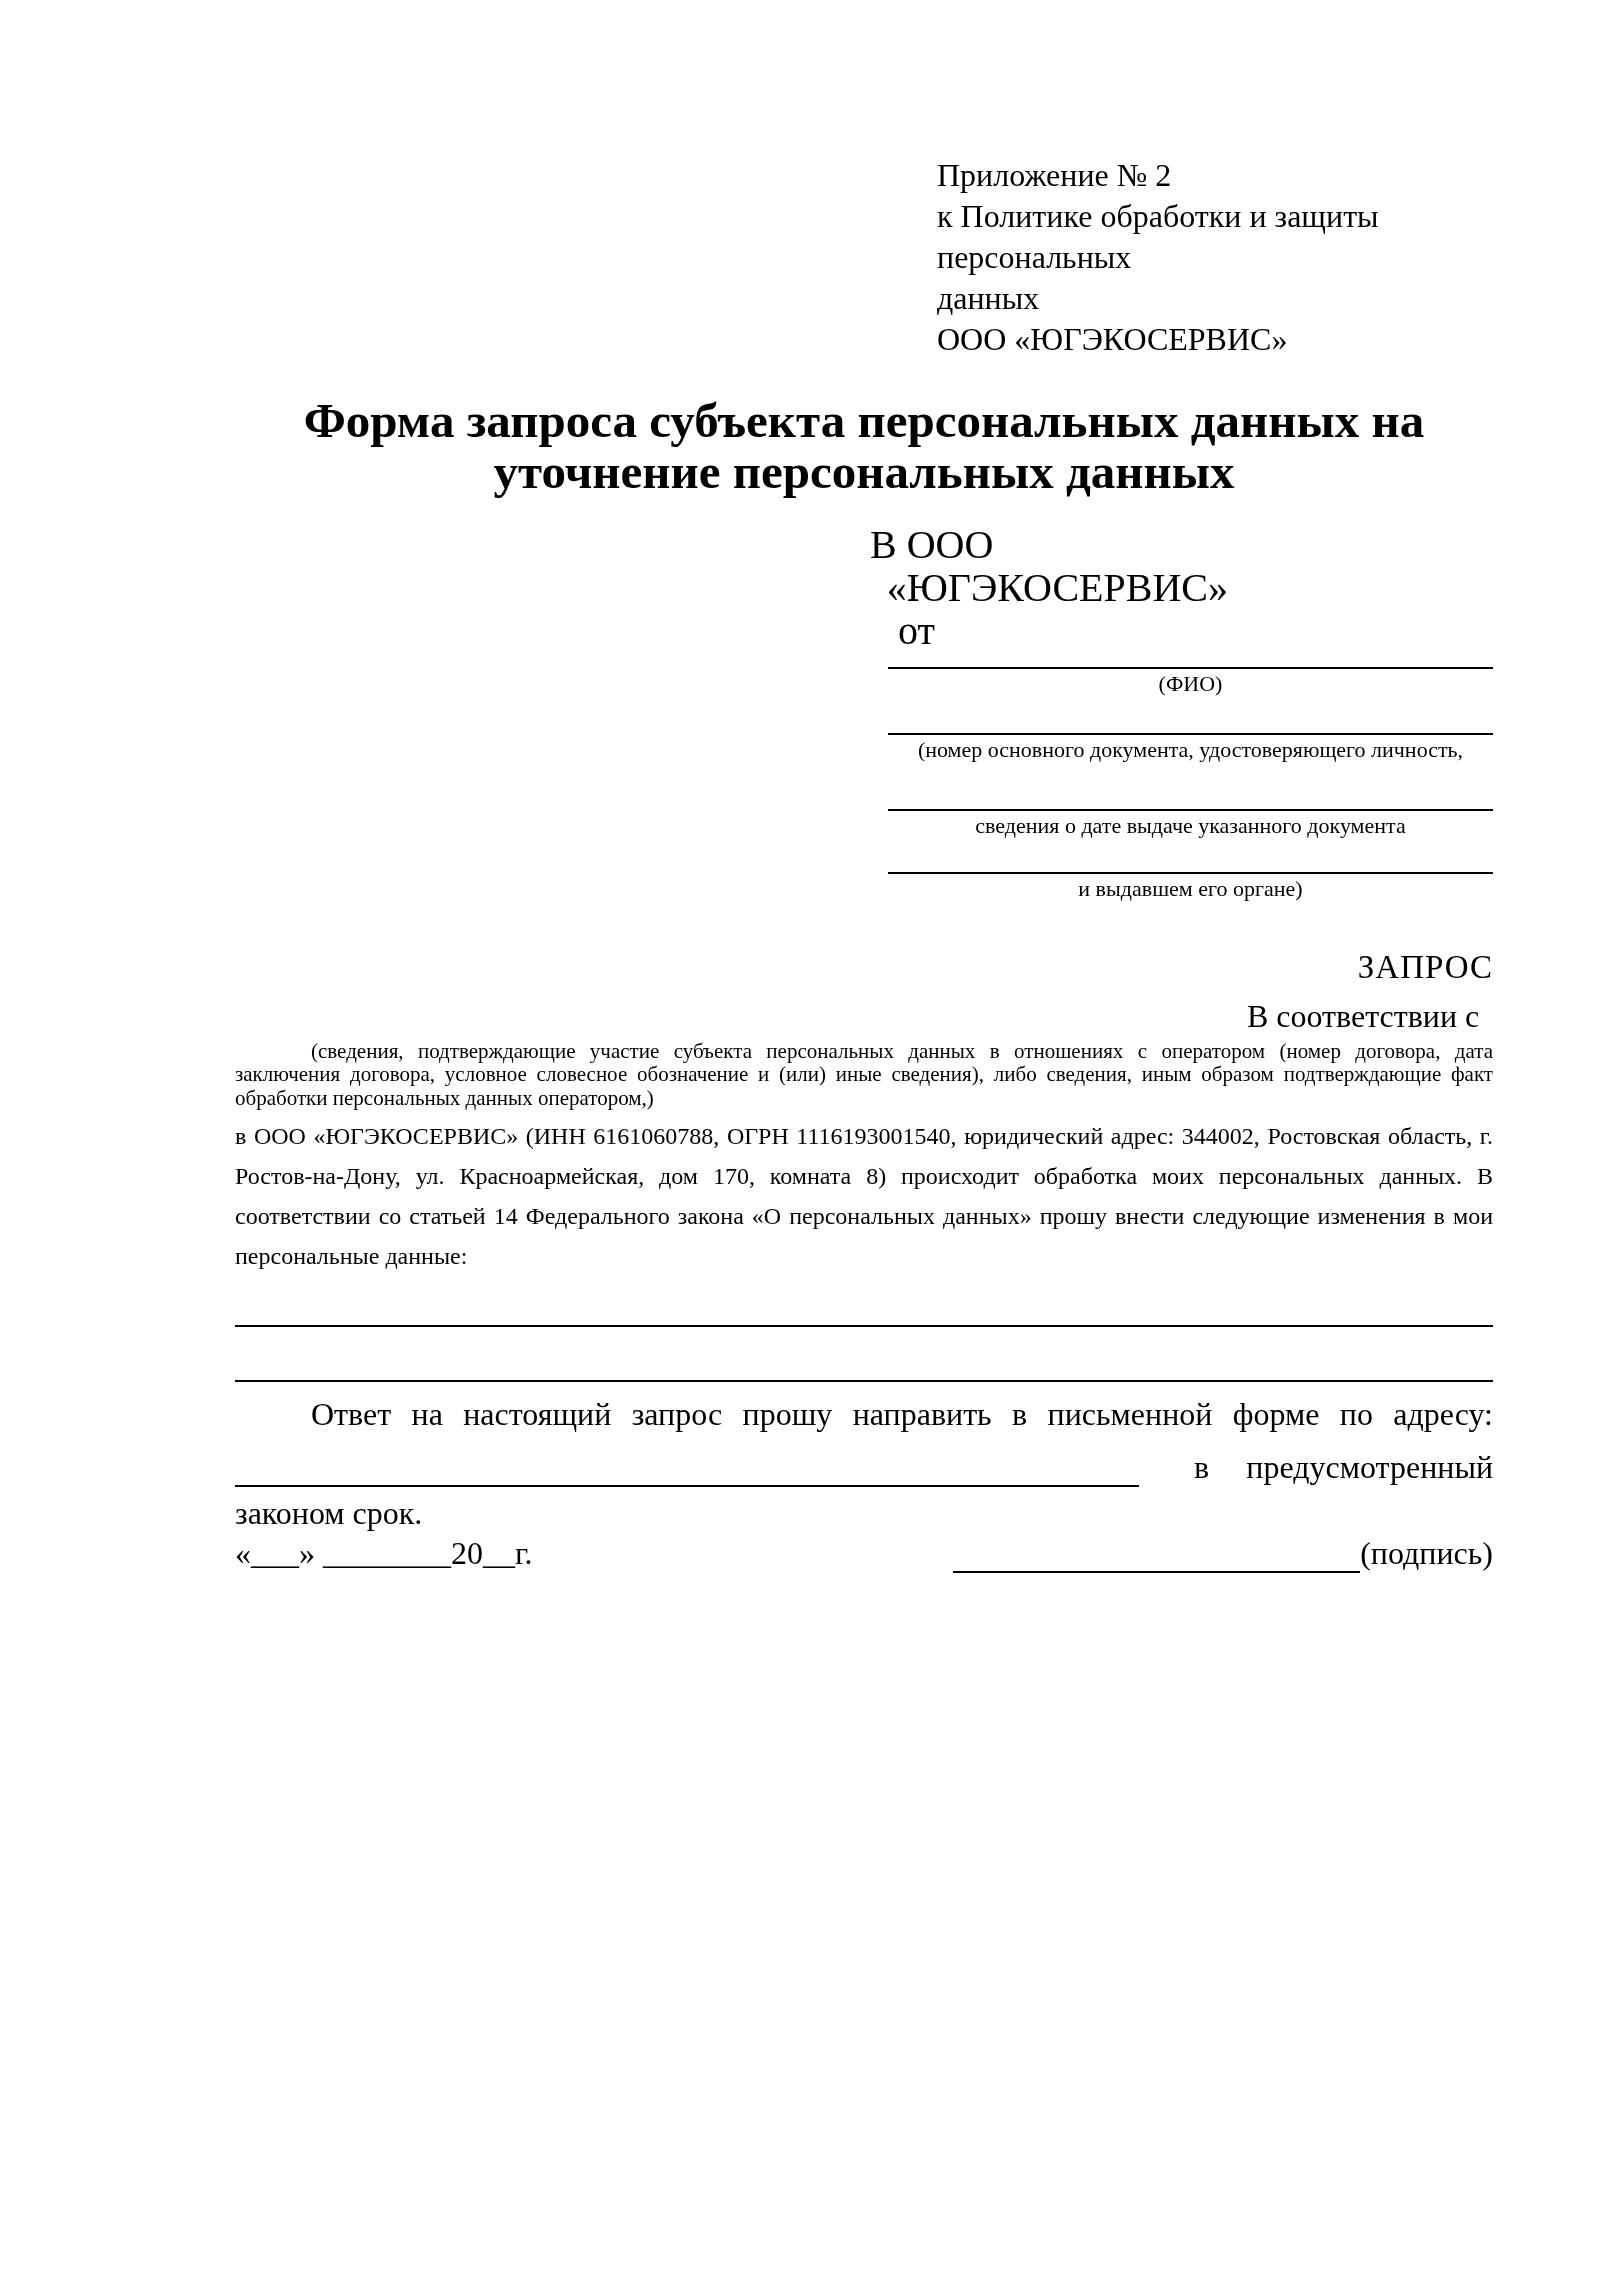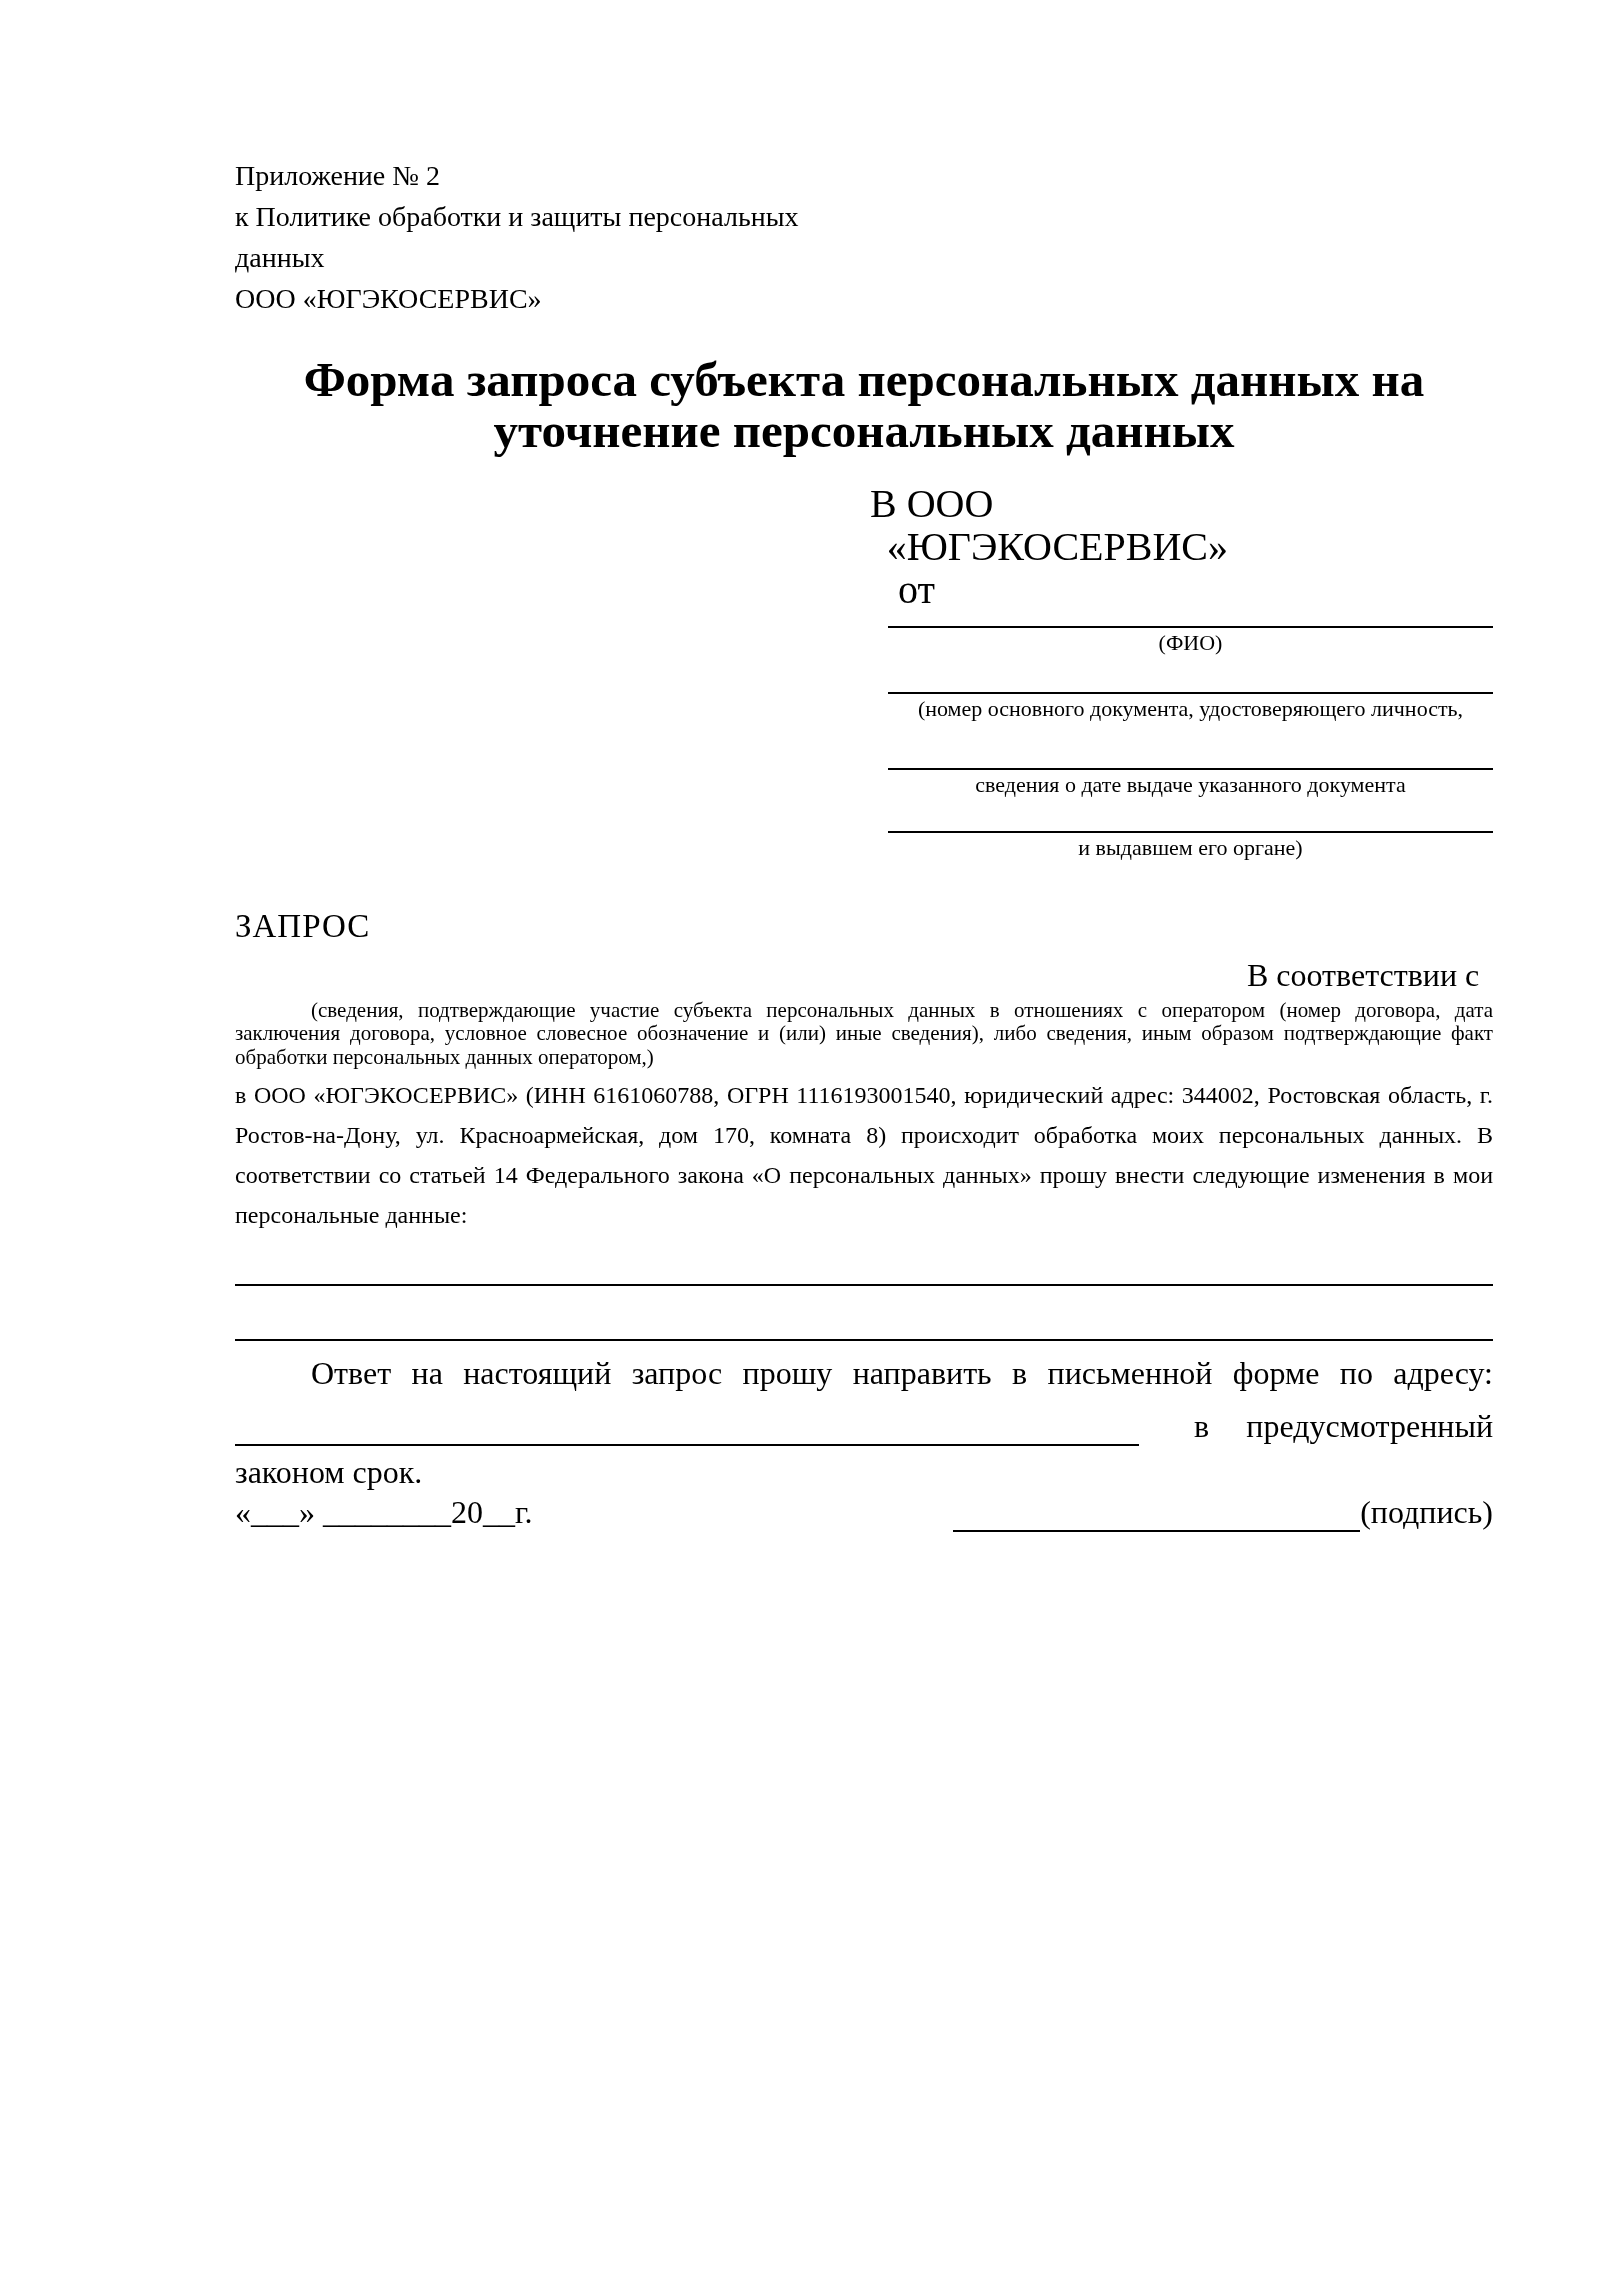--- a/index.html
+++ b/index.html
@@ -6,41 +6,41 @@
   .page {
     position:relative;
     width:1621px; height:2293px;
     background:#ffffff;
     color:#000;
     font-family:"Liberation Serif", serif;
     overflow:hidden;
   }
   .content { position:absolute; left:235px; top:0; width:1258px; }
 
-  .appendix { margin-top:155px; font-size:28px; line-height:41px; }
+  .appendix { margin-top:155px; margin-left:702px; font-size:32px; line-height:41px; }
 
   .title {
     margin:35px 0 0 0;
     font-size:49px; line-height:51px;
     font-weight:bold; text-align:center;
   }
 
   .addressee { margin-top:25.5px; margin-left:635px; font-size:40px; line-height:43px; }
   .addressee .a2 { padding-left:16.7px; }
   .addressee .a3 { padding-left:28px; }
 
   .fields { margin-left:653px; width:605px; }
   .field-line { border-bottom:2.9px solid #000; }
   .field-line.h1 { height:15.7px; }
   .field-line.h2 { height:35px; }
   .field-line.h3 { height:45px; }
   .field-line.h4 { height:32px; }
   .field-caption { font-size:22px; line-height:29px; text-align:center; white-space:nowrap; }
 
-  .req-heading { margin-top:47px; text-align:left; font-size:33px; line-height:35px; letter-spacing:1px; }
+  .req-heading { margin-top:47px; text-align:right; font-size:33px; line-height:35px; letter-spacing:1px; }
 
   .intro-row { margin-top:11.8px; display:flex; align-items:flex-end; font-size:32px; line-height:39px;flex-direction:column; }
   .intro-text { padding-left:78px; padding-right:13.7px; white-space:nowrap; }
   .fill-line { flex:1; border-bottom:2.9px solid #000; height:35px; }
 
   .footnote { margin-top:2px; font-size:21px; line-height:23.5px; text-align:justify; text-indent:76px; }
 
   .body-para { margin-top:6px; font-size:24px; line-height:40px; text-align:justify; }
 
   .blank-row { height:49px; border-bottom:2.9px solid #000; }

